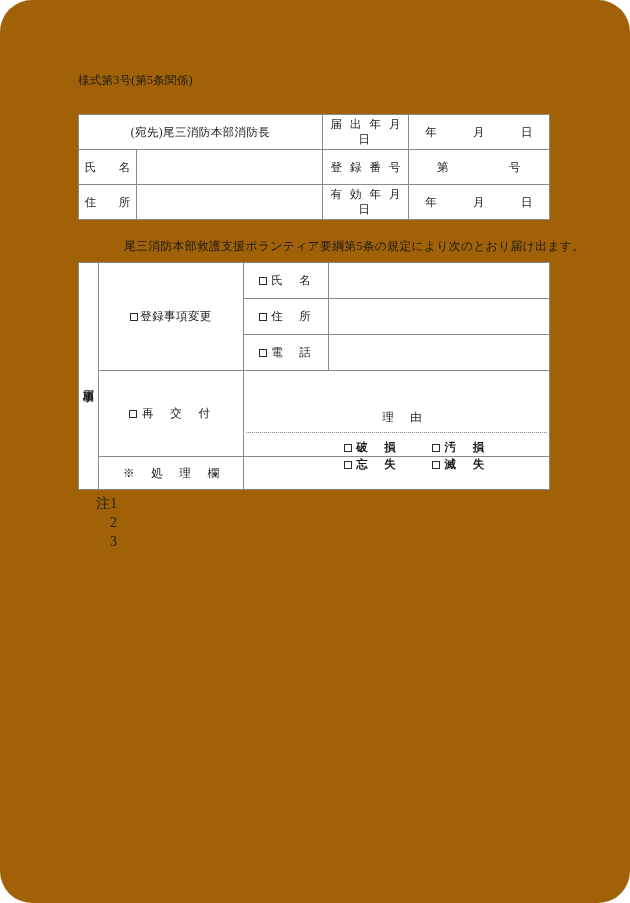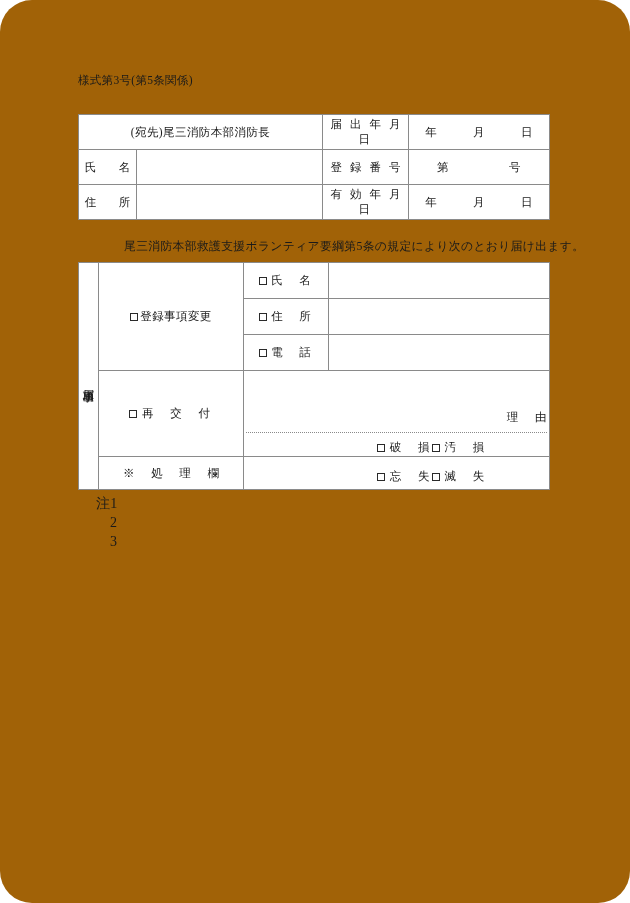--- a/index.html
+++ b/index.html
@@ -141,41 +141,42 @@
     border: 1px solid #2a2a2a;
     margin-right: 2px;
     vertical-align: -1px;
     background: #fff;
     box-sizing: border-box;
   }
 
   .reason-wrap {
     position: relative;
     height: 100%;
-    text-align: right;
+    text-align: center;
   }
   .reason-title {
     padding: 7px 0 0 11px;
     font-size: 11.5px;
   }
   .reason-rule {
     position: absolute;
     left: 2px;
     right: 2px;
     top: 29px;
     border-top: 1px dotted #8a8a8a;
   }
   .reason-grid {
     position: absolute;
     left: 66px;
     top: 37px;
     display: grid;
     grid-template-columns: 122px auto;
-    row-gap: 14px;
-    font-size: 11.5px;
+    row-gap: 2px;
+    font-size: 11.5px;
+    font-weight: bold;
   }
 
   
   .notes {
     position: absolute;
     left: 96px;
     top: 494px;
     font-size: 14px;
     letter-spacing: 0.3px;
   }

